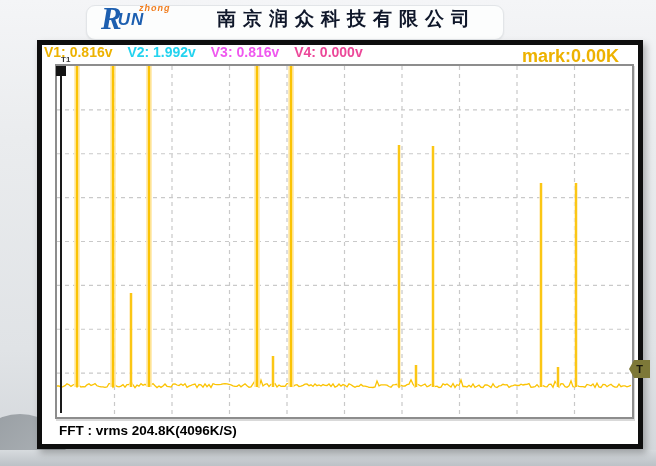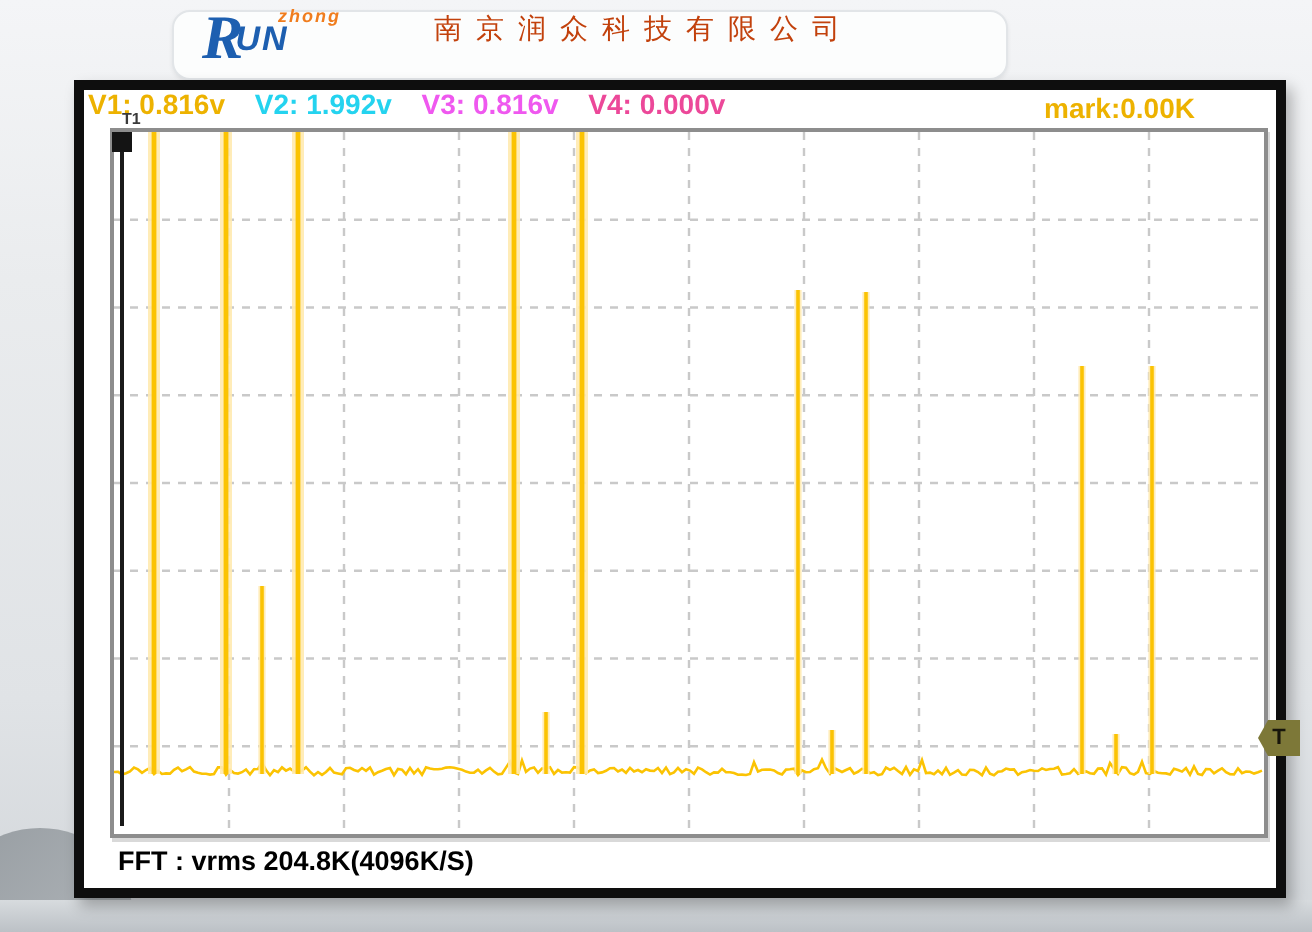--- a/index.html
+++ b/index.html
@@ -15,29 +15,29 @@
   
   .logo-bar{position:absolute;left:86px;top:5px;width:416px;height:33px;
     background:#fcfdfd;border:1px solid #e2e5e8;border-radius:9px;
     display:flex;box-shadow:0 1px 2px rgba(0,0,0,.07);}
   .logo{position:relative;margin-left:14px;width:92px;color:#1d5fb0;white-space:nowrap;}
   .logo .r{font-family:"Liberation Serif",serif;font-style:italic;font-weight:bold;
     font-size:31px;line-height:26px;vertical-align:-4px;}
   .logo .un{font-style:italic;font-weight:bold;font-size:17px;letter-spacing:1px;margin-left:-4px;}
   .logo .zhong{position:absolute;left:38px;top:-3px;color:#f07d1e;font-size:9px;
     font-style:italic;font-weight:bold;letter-spacing:1px;}
-  .company{margin-left:24px;color:#c2410c;font-weight:normal;font-size:14px;letter-spacing:7px;}
+  .company{margin-left:24px;color:#0f172a;font-weight:bold;font-size:19px;letter-spacing:7px;}
   
   .frame{position:absolute;left:37px;top:40px;width:606px;height:409px;box-sizing:border-box;
     border:5px solid #0e0e0e;background:#ffffff;box-shadow:3px 4px 7px rgba(0,0,0,.28);}
   
   .readouts{position:absolute;left:44px;top:44px;height:17px;font-size:14px;font-weight:bold;
     white-space:nowrap;}
   .readouts span{margin-right:11px;margin-top:20px;}
-  .mark{position:absolute;left:522px;top:46px;font-size:14px;font-weight:bold;}
+  .mark{position:absolute;left:522px;top:46px;font-size:18px;font-weight:bold;}
   
   .plot{position:absolute;left:55px;top:64px;width:579px;height:355px;box-sizing:border-box;
     border:2px solid #8d8d8d;background:#fff;box-shadow:1px 2px 0 rgba(0,0,0,.15);}
   .plot svg{display:block;}
   .t1-label{position:absolute;left:61px;top:55px;font-size:8px;font-weight:bold;color:#3a3a3a;text-align:right;}
   .cursor-handle{position:absolute;left:56px;top:66px;width:10px;height:10px;background:#141414;}
   .trigger-tag{position:absolute;left:629px;top:360px;width:21px;height:18px;
     display:flex;align-items:center;justify-content:center;
     font-size:11px;font-weight:bold;color:#17150b;
     clip-path:polygon(0 50%,24% 0,100% 0,100% 100%,24% 100%);}

